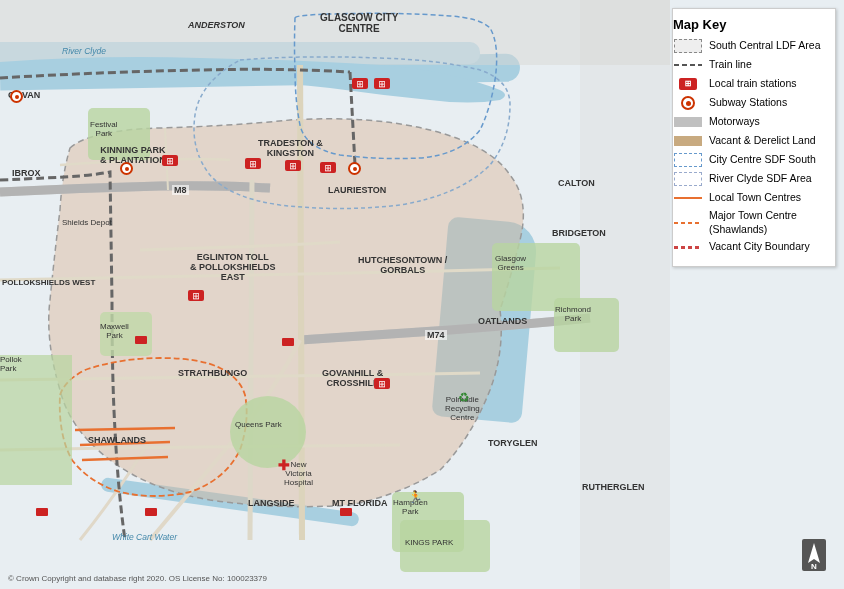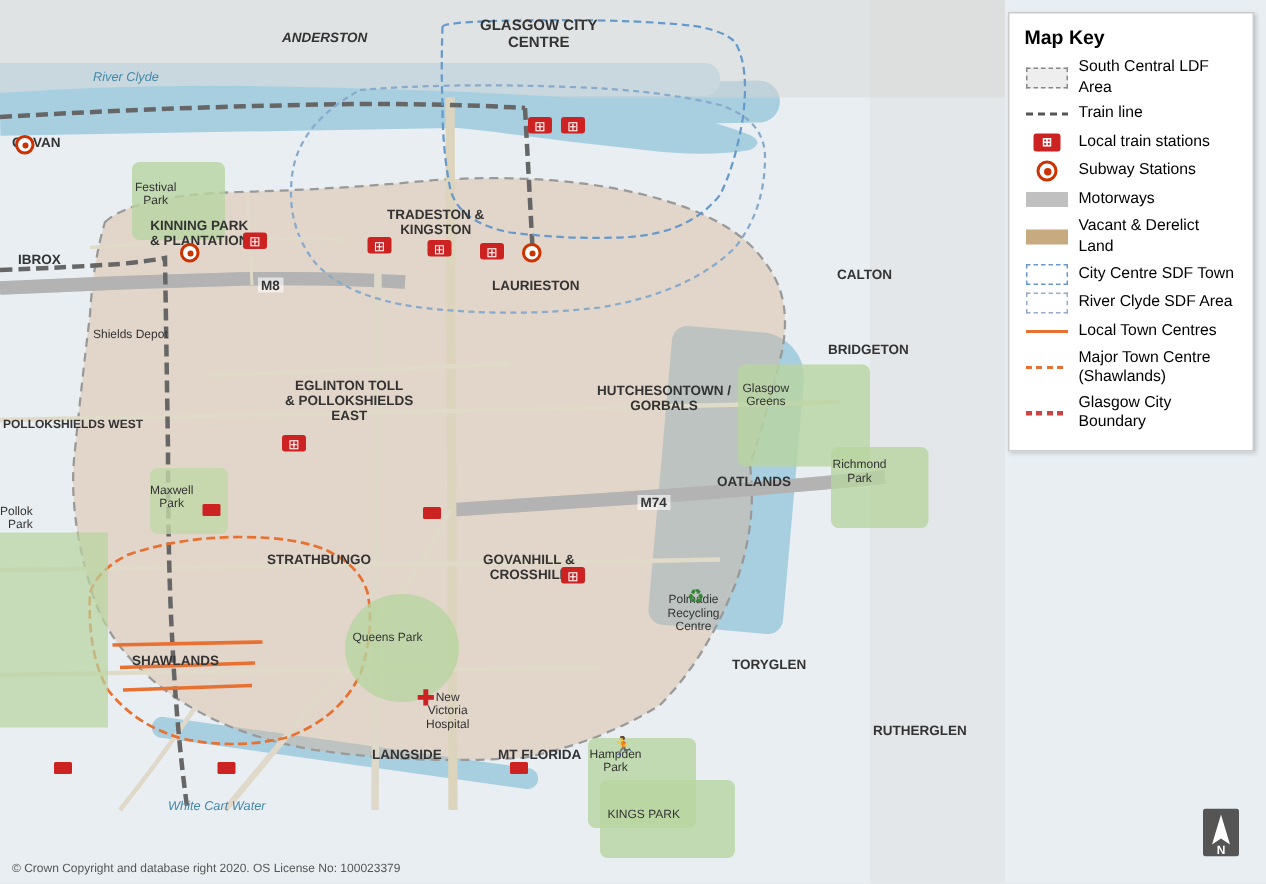--- a/index.html
+++ b/index.html
@@ -72,21 +72,21 @@
     }
 
     
     .map-legend {
       position: absolute;
       top: 8px;
       right: 8px;
       width: 164px;
       background: white;
       border: 1px solid #ccc;
-      padding: 8px 10px;
+      padding: 8px 0;
       font-size: 10.5px;
       z-index: 100;
       box-shadow: 1px 1px 3px rgba(0,0,0,0.2);
     }
 
     .legend-title {
       font-weight: bold;
       font-size: 13px;
       margin-bottom: 6px;
     }
@@ -370,21 +370,21 @@
   </svg>
 
   <div class="map-label" style="top:20px;left:188px;font-style:italic;">ANDERSTON</div>
   <div class="map-label" style="top:12px;left:320px;text-align:center;font-size:10px;">GLASGOW CITY<br>CENTRE</div>
   <div class="map-label" style="top:90px;left:8px;">GOVAN</div>
   <div class="map-label" style="top:168px;left:12px;">IBROX</div>
   <div class="map-label" style="top:145px;left:100px;text-align:center;">KINNING PARK<br>&amp; PLANTATION</div>
   <div class="map-label" style="top:138px;left:258px;text-align:center;">TRADESTON &amp;<br>KINGSTON</div>
   <div class="map-label" style="top:185px;left:328px;">LAURIESTON</div>
   <div class="map-label" style="top:252px;left:190px;text-align:center;">EGLINTON TOLL<br>&amp; POLLOKSHIELDS<br>EAST</div>
-  <div class="map-label" style="top:255px;left:358px;margin-left:40px;">HUTCHESONTOWN /<br>GORBALS</div>
+  <div class="map-label" style="top:255px;left:358px;">HUTCHESONTOWN /<br>GORBALS</div>
   <div class="map-label" style="top:278px;left:2px;font-size:8px;">POLLOKSHIELDS WEST</div>
   <div class="map-label" style="top:316px;left:478px;">OATLANDS</div>
   <div class="map-label" style="top:368px;left:178px;">STRATHBUNGO</div>
   <div class="map-label" style="top:368px;left:322px;text-align:center;">GOVANHILL &amp;<br>CROSSHILL</div>
   <div class="map-label" style="top:435px;left:88px;">SHAWLANDS</div>
   <div class="map-label" style="top:498px;left:248px;">LANGSIDE</div>
   <div class="map-label" style="top:498px;left:332px;">MT FLORIDA</div>
   <div class="map-label" style="top:438px;left:488px;">TORYGLEN</div>
   <div class="map-label" style="top:178px;left:558px;">CALTON</div>
   <div class="map-label" style="top:228px;left:552px;">BRIDGETON</div>
@@ -393,21 +393,21 @@
   <div class="map-label water" style="top:46px;left:62px;font-style:italic;">River Clyde</div>
   <div class="map-label water" style="top:532px;left:112px;">White Cart Water</div>
 
   <div class="map-label small" style="top:120px;left:90px;text-align:center;">Festival<br>Park</div>
   <div class="map-label small" style="top:254px;left:495px;text-align:center;">Glasgow<br>Greens</div>
   <div class="map-label small" style="top:322px;left:100px;text-align:center;">Maxwell<br>Park</div>
   <div class="map-label small" style="top:420px;left:235px;text-align:center;">Queens Park</div>
   <div class="map-label small" style="top:305px;left:555px;text-align:center;">Richmond<br>Park</div>
   <div class="map-label small" style="top:498px;left:393px;text-align:center;">Hampden<br>Park</div>
   <div class="map-label small" style="top:538px;left:405px;">KINGS PARK</div>
-  <div class="map-label small" style="top:336px;left:0px;text-align:right;">Pollok<br>Park</div>
+  <div class="map-label small" style="top:355px;left:0px;text-align:left;">Pollok<br>Park</div>
 
   <div class="map-label" style="top:185px;left:172px;font-size:9px;background:rgba(255,255,255,0.6);padding:0 2px;">M8</div>
   <div class="map-label" style="top:330px;left:425px;font-size:9px;background:rgba(255,255,255,0.6);padding:0 2px;">M74</div>
 
   <div class="map-label small" style="top:218px;left:62px;text-align:right;">Shields Depot</div>
 
   <div class="map-label small" style="top:395px;left:445px;text-align:center;">Polmadie<br>Recycling<br>Centre</div>
   <div style="position:absolute;top:390px;left:458px;font-size:13px;color:#338833;z-index:20;">♻</div>
 
   <div class="map-label small" style="top:460px;left:284px;text-align:center;">New<br>Victoria<br>Hospital</div>
@@ -478,21 +478,21 @@
       <div class="legend-symbol">
         <div class="sym-vacant"></div>
       </div>
       <span>Vacant &amp; Derelict Land</span>
     </div>
 
     <div class="legend-item">
       <div class="legend-symbol">
         <div class="sym-city-sdf"></div>
       </div>
-      <span>City Centre SDF Town</span>
+      <span>City Centre SDF South</span>
     </div>
 
     <div class="legend-item">
       <div class="legend-symbol">
         <div class="sym-river-sdf"></div>
       </div>
       <span>River Clyde SDF Area</span>
     </div>
 
     <div class="legend-item">
@@ -508,21 +508,21 @@
           <div style="width:28px;height:2px;background:repeating-linear-gradient(to right,#e87030 0,#e87030 4px,transparent 4px,transparent 7px);"></div>
         </div>
       </div>
       <span>Major Town Centre<br>(Shawlands)</span>
     </div>
 
     <div class="legend-item">
       <div class="legend-symbol">
         <div style="width:28px;height:3px;background:repeating-linear-gradient(to right,#cc4444 0,#cc4444 4px,transparent 4px,transparent 7px);"></div>
       </div>
-      <span>Glasgow City Boundary</span>
+      <span>Vacant City Boundary</span>
     </div>
   </div>
 
   <svg class="north-arrow" viewBox="0 0 24 32">
     <rect x="0" y="0" width="24" height="32" fill="#555" rx="2"></rect>
     <polygon points="12,4 18,24 12,20 6,24" fill="white"></polygon>
     <text x="12" y="30" text-anchor="middle" font-size="8" fill="white" font-weight="bold">N</text>
   </svg>
 
   <div class="copyright">© Crown Copyright and database right 2020. OS License No: 100023379</div>

